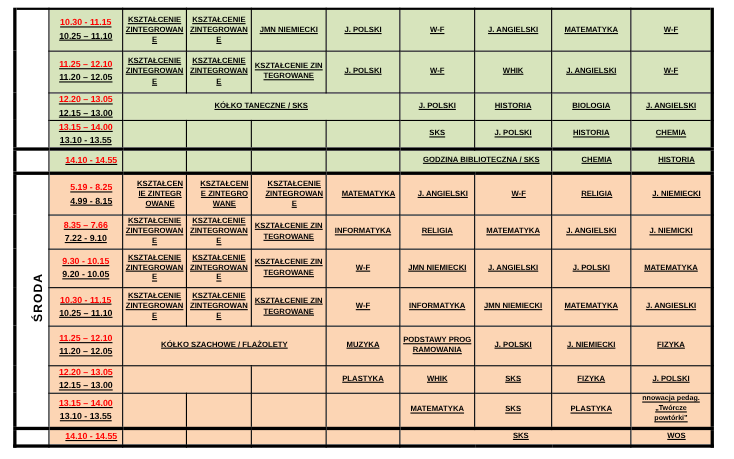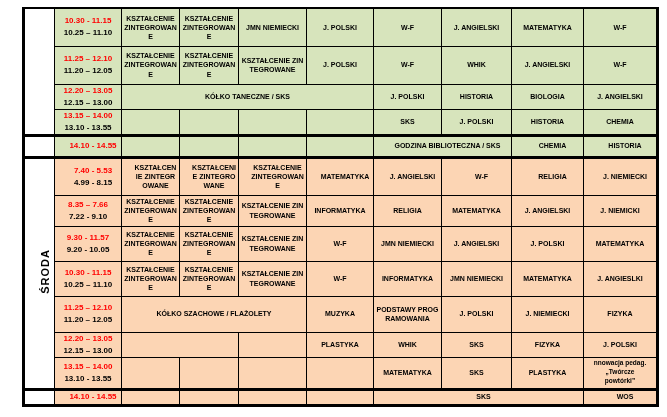--- a/index.html
+++ b/index.html
@@ -2,21 +2,21 @@
 <html><head>
 <meta charset="utf-8">
 <style>
   html, body {
     margin: 0; padding: 0;
     width: 667px; height: 417px;
     background: #ffffff;
     overflow: hidden;
     font-family: "Liberation Sans", sans-serif;
   }
-  .wrap { position: absolute; left: 22px; top: 7px; }
+  .wrap { position: absolute; left: 12px; top: 7px; text-decoration: underline; }
   table.tt {
     border-collapse: collapse;
     table-layout: fixed;
     border: 3px solid #000;
     border-top: 2px solid #000;
   }
   .tt td {
     border: 1px solid #000;
     text-align: center;
     vertical-align: middle;
@@ -138,21 +138,21 @@
     <td class="subj g"></td>
     <td class="subj g"></td>
     <td class="subj g" colspan="2">GODZINA BIBLIOTECZNA / SKS</td>
     <td class="subj g">CHEMIA</td>
     <td class="subj g">HISTORIA</td>
   </tr>
 
   <tr class="sep" style="height:38px">
     <td class="day" rowspan="7"><span class="sroda-txt">ŚRODA</span></td>
     <td class="time o">
-            <span class="t1">7.40 - 5.53</span>
+            <span class="t1">5.19 - 8.25</span>
             <span class="t2">4.99 - 8.15</span>
           </td>
     <td class="subj brk o">KSZTAŁCENIE ZINTEGROWANE</td>
     <td class="subj brk o">KSZTAŁCENIE ZINTEGROWANE</td>
     <td class="subj brk o">KSZTAŁCENIE ZINTEGROWANE</td>
     <td class="subj o">MATEMATYKA</td>
     <td class="subj o">J. ANGIELSKI</td>
     <td class="subj o">W-F</td>
     <td class="subj o">RELIGIA</td>
     <td class="subj o">J. NIEMIECKI</td>
@@ -168,21 +168,21 @@
     <td class="subj brk o">KSZTAŁCENIE ZINTEGROWANE</td>
     <td class="subj o">INFORMATYKA</td>
     <td class="subj o">RELIGIA</td>
     <td class="subj o">MATEMATYKA</td>
     <td class="subj o">J. ANGIELSKI</td>
     <td class="subj o">J. NIEMICKI</td>
   </tr>
 
   <tr style="height:35px">
     <td class="time o">
-            <span class="t1">9.30 - 11.57</span>
+            <span class="t1">9.30 - 10.15</span>
             <span class="t2">9.20 - 10.05</span>
           </td>
     <td class="subj brk o">KSZTAŁCENIE ZINTEGROWANE</td>
     <td class="subj brk o">KSZTAŁCENIE ZINTEGROWANE</td>
     <td class="subj brk o">KSZTAŁCENIE ZINTEGROWANE</td>
     <td class="subj o">W-F</td>
     <td class="subj o">JMN NIEMIECKI</td>
     <td class="subj o">J. ANGIELSKI</td>
     <td class="subj o">J. POLSKI</td>
     <td class="subj o">MATEMATYKA</td>

